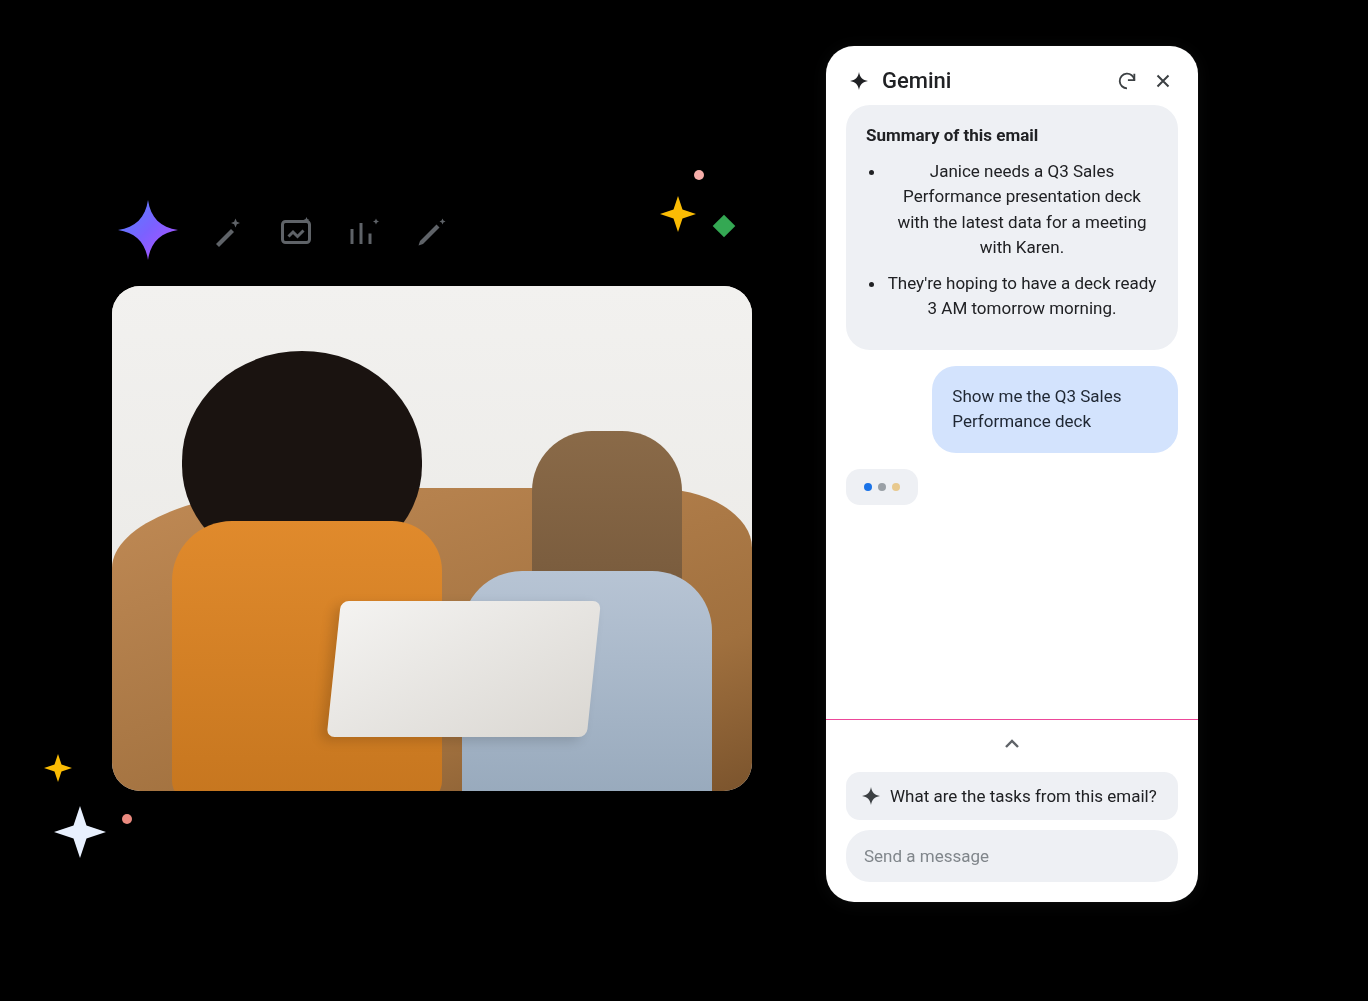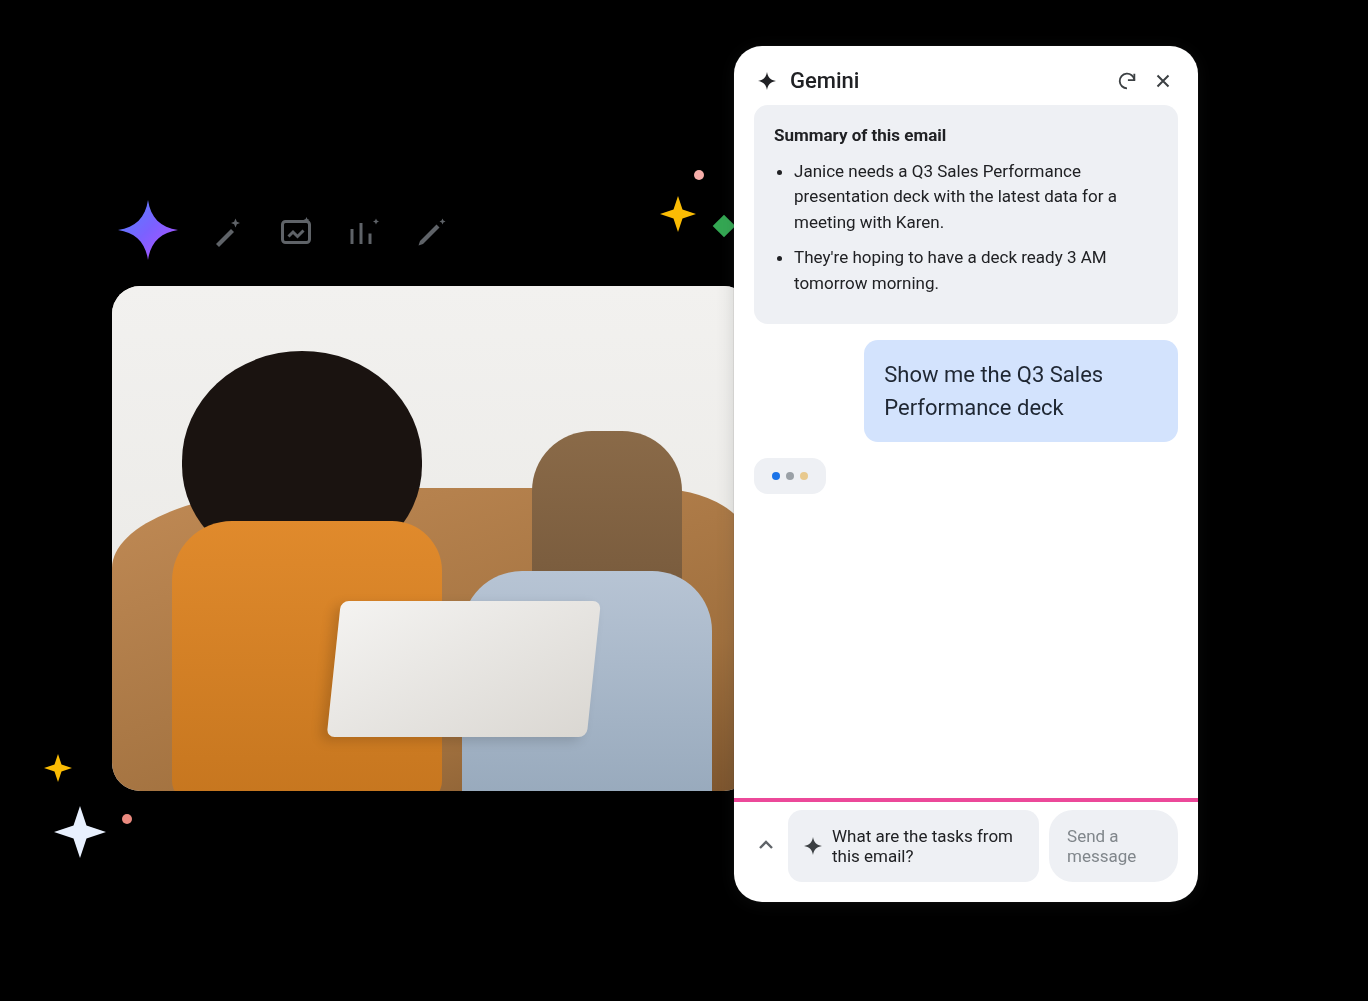--- a/index.html
+++ b/index.html
@@ -102,21 +102,21 @@
     background:linear-gradient(150deg,#f4f3f1,#dad7d2);
     border-radius:8px;
     box-shadow: -6px 4px 12px rgba(0,0,0,.15);
   }
 
   
   .chat-panel {
     position: absolute;
     right: 170px;
     top: 46px;
-    width: 464px;
+    width: 372px;
     height: 856px;
     background: #fff;
     border-radius: 28px;
     box-shadow: 0 2px 18px rgba(60,64,67,.18), 0 0 0 1px rgba(60,64,67,.08);
     display:flex;
     flex-direction:column;
     box-sizing:border-box;
   }
   .chat-header {
     display:flex;
@@ -141,67 +141,67 @@
   .chat-body {
     flex:1;
     padding: 0 20px;
     display:flex;
     flex-direction:column;
     gap:16px;
     overflow:hidden;
   }
 
   .bubble {
-    border-radius: 14px;
+    border-radius: 24px;
     padding: 18px 20px;
     font-size: 17px;
     line-height: 1.5;
     color:#202124;
     box-sizing:border-box;
   }
   .bubble-summary {
     background:#eef0f4;
     width:100%;
   }
   .bubble-summary .heading {
     font-weight:700;
     margin-bottom:10px;
   }
   .bubble-summary ul {
-    margin:0; padding-left:20px;
+    margin:0; padding-left:20px;text-align:center;
   }
   .bubble-summary li { margin-bottom:10px; }
 
   .bubble-user {
     background:#d3e3fd;
     align-self:flex-end;
     max-width:74%;
-    font-size:22px;
+    font-size:17px;
     color:#1f2733;
   }
 
   .typing {
     align-self:flex-start;
     background:#eef0f4;
     border-radius:14px;
     padding:14px 18px;
     display:flex;
     gap:6px;
     align-items:center;
   }
   .dot { width:8px; height:8px; border-radius:50%; }
   .dot.d1 { background:#1a73e8; }
   .dot.d2 { background:#9aa0a6; }
   .dot.d3 { background:#e8c98e; }
 
   .chat-footer {
-    border-top:4px solid #ec4899;
+    border-top:1px solid #ec4899;
     padding: 8px 20px 20px 20px;
     display:flex;
-    flex-direction:row;
+    flex-direction:column;
     gap:10px;
   }
   .collapse-handle {
     align-self:center;
     padding:4px 0 2px;
     color:#5f6368;
   }
   .collapse-handle svg { width:24px; height:24px; }
 
   .suggestion {

